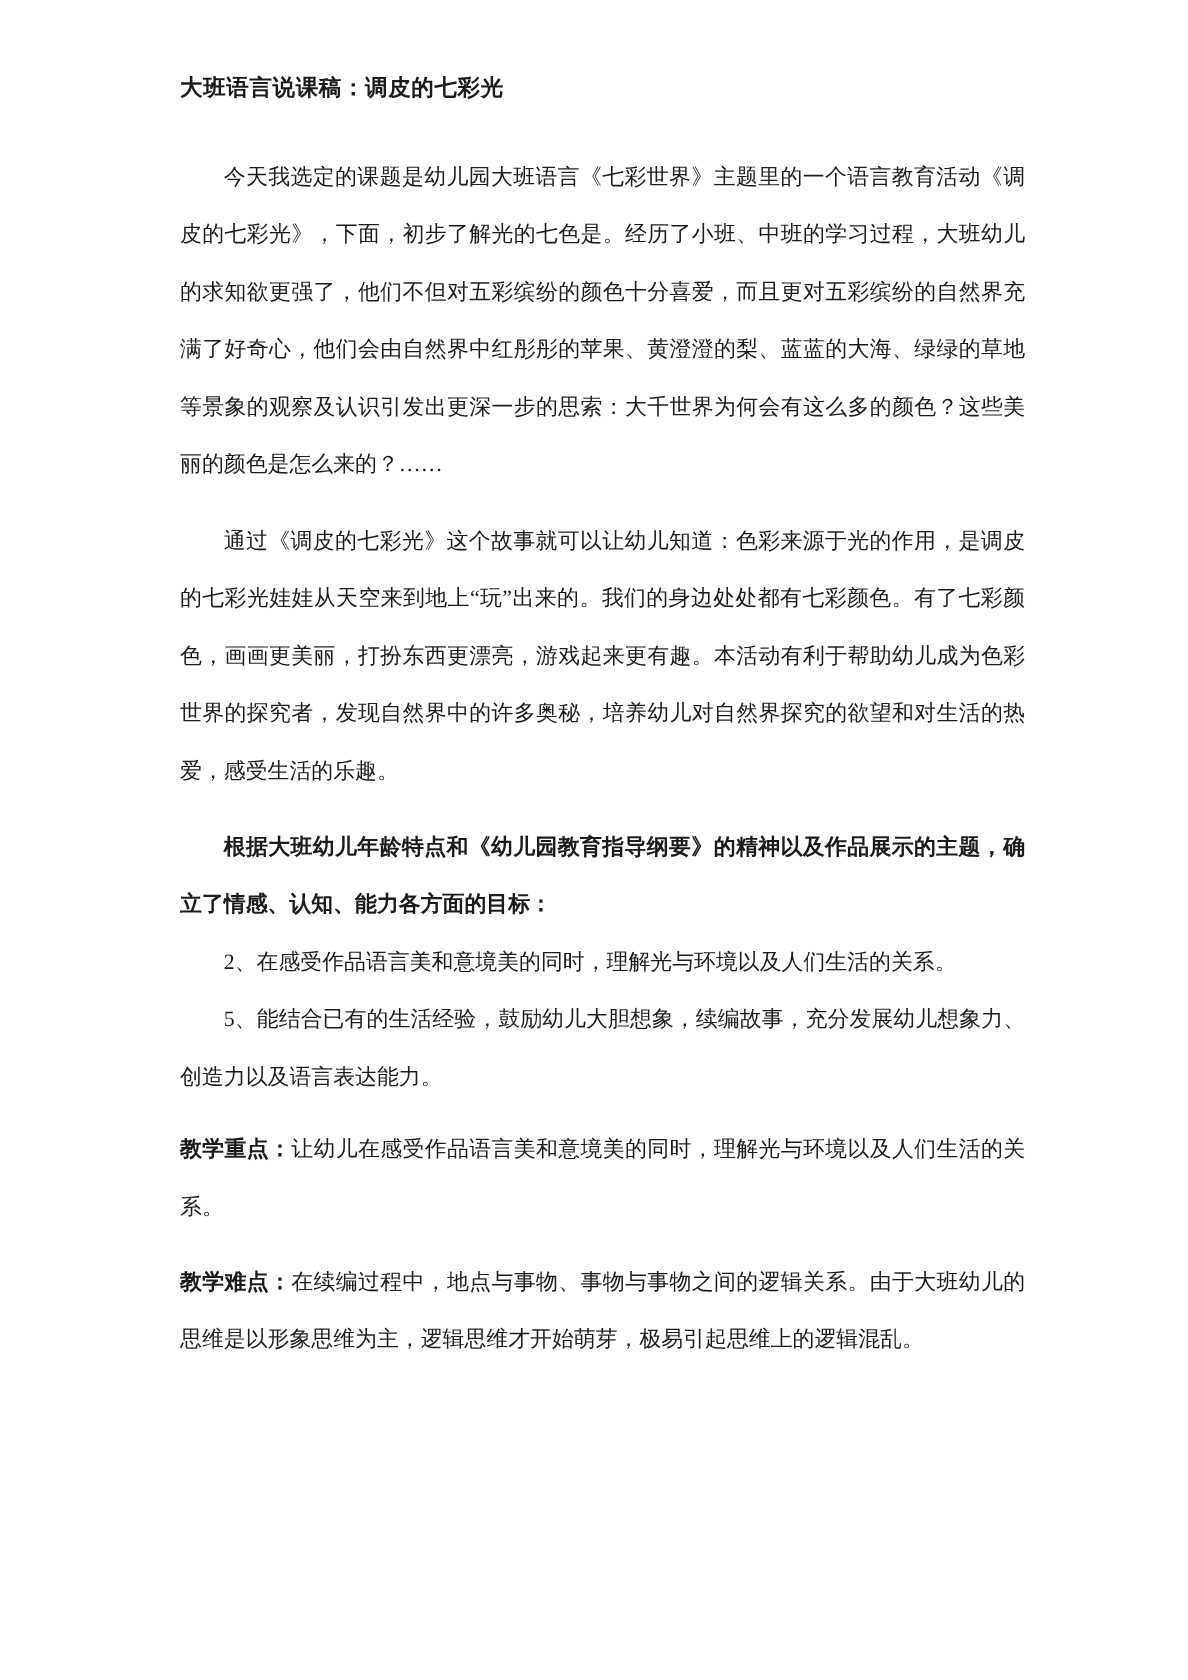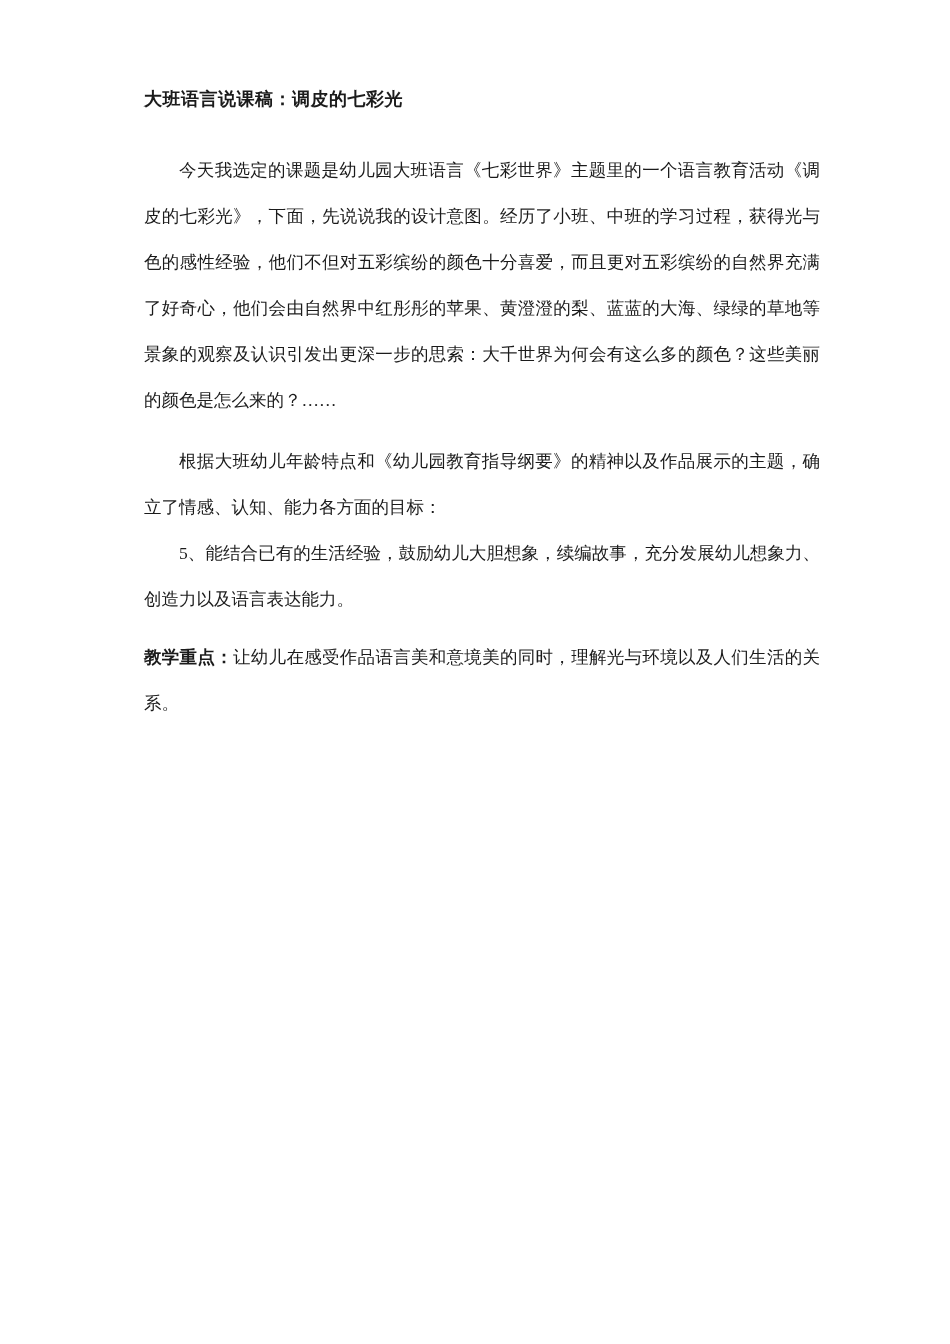--- a/index.html
+++ b/index.html
@@ -6,21 +6,21 @@
   html, body {
     background: #ffffff;
     font-family: "Liberation Serif", "DejaVu Serif", serif;
     color: #1b1b1b;
   }
   .page {
     position: relative;
     width: 950px;
     height: 1344px;
     background: #ffffff;
-    padding: 85px 130px 0 144px;
+    padding: 56px 130px 0 144px;
     overflow: hidden;
   }
   .doc-title {
     font-family: "Liberation Sans", "DejaVu Sans", sans-serif;
     font-weight: 700;
     font-size: 18px;
     line-height: 28px;
     letter-spacing: 0.5px;
     margin-bottom: 34px;
   }
@@ -48,26 +48,29 @@
   }
 </style>
 </head>
 <body>
 
 <div class="page">
 
   <div class="doc-title">大班语言说课稿：调皮的七彩光</div>
 
 
-  <p class="body-para indent">今天我选定的课题是幼儿园大班语言《七彩世界》主题里的一个语言教育活动《调皮的七彩光》，下面，先说说我的设计意图。经历了小班、中班的学习过程，获得光与色的感性经验，他们不但对五彩缤纷的颜色十分喜爱，而且更对五彩缤纷的自然界充满了好奇心，他们会由自然界中红彤彤的苹果、黄澄澄的梨、蓝蓝的大海、绿绿的草地等景象的观察及认识引发出更深一步的思索：大千世界为何会有这么多的颜色？这些美丽的颜色是怎么来的？……</p>
+  <p class="body-para indent">今天我选定的课题是幼儿园大班语言《七彩世界》主题里的一个语言教育活动《调皮的七彩光》，下面，初步了解光的七色是。经历了小班、中班的学习过程，大班幼儿的求知欲更强了，他们不但对五彩缤纷的颜色十分喜爱，而且更对五彩缤纷的自然界充满了好奇心，他们会由自然界中红彤彤的苹果、黄澄澄的梨、蓝蓝的大海、绿绿的草地等景象的观察及认识引发出更深一步的思索：大千世界为何会有这么多的颜色？这些美丽的颜色是怎么来的？……</p>
+
+  <p class="body-para indent">通过《调皮的七彩光》这个故事就可以让幼儿知道：色彩来源于光的作用，是调皮的七彩光娃娃从天空来到地上“玩”出来的。我们的身边处处都有七彩颜色。有了七彩颜色，画画更美丽，打扮东西更漂亮，游戏起来更有趣。本活动有利于帮助幼儿成为色彩世界的探究者，发现自然界中的许多奥秘，培养幼儿对自然界探究的欲望和对生活的热爱，感受生活的乐趣。</p>
 
 
-
-  <p class="body-para indent" style="margin-bottom:0;">根据大班幼儿年龄特点和《幼儿园教育指导纲要》的精神以及作品展示的主题，确立了情感、认知、能力各方面的目标：</p>
+  <p class="body-para indent" style="margin-bottom:0;font-weight:bold;">根据大班幼儿年龄特点和《幼儿园教育指导纲要》的精神以及作品展示的主题，确立了情感、认知、能力各方面的目标：</p>
 
 
+  <p class="body-para indent goal">2、在感受作品语言美和意境美的同时，理解光与环境以及人们生活的关系。</p>
 
   <p class="body-para indent goal">5、能结合已有的生活经验，鼓励幼儿大胆想象，续编故事，充分发展幼儿想象力、创造力以及语言表达能力。</p>
 
   <p class="body-para labeled"><span class="bold-label">教学重点：</span><span>让幼儿在感受作品语言美和意境美的同时，理解光与环境以及人们生活的关系。</span></p>
 
+  <p class="body-para labeled"><span class="bold-label">教学难点：</span><span>在续编过程中，地点与事物、事物与事物之间的逻辑关系。由于大班幼儿的思维是以形象思维为主，逻辑思维才开始萌芽，极易引起思维上的逻辑混乱。</span></p>
 
 </div>
 
 </body></html>

